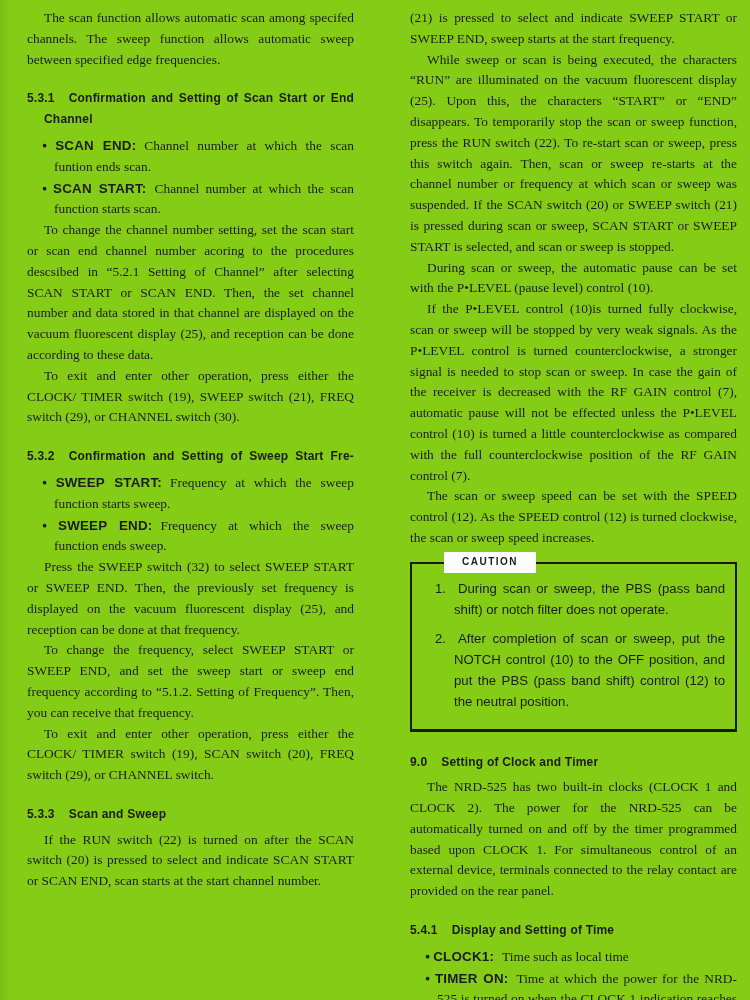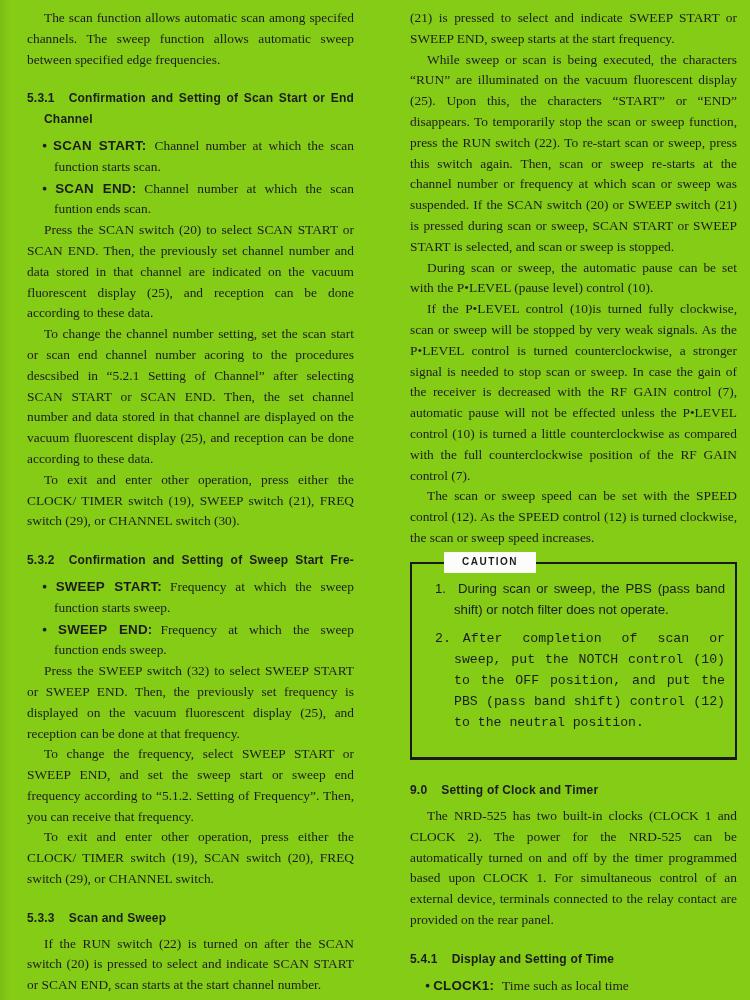--- a/index.html
+++ b/index.html
@@ -51,41 +51,40 @@
     font-family:"Liberation Sans", sans-serif;
     font-size:13.2px; line-height:20.8px;
   }
   .caution-label {
     position:absolute; top:-12px; left:32px;
     background:#fcfcfa;
     padding:0 18px;
     font-weight:bold; font-size:10px; letter-spacing:1.5px;
   }
   .citem { padding-left:30px; text-indent:-19px; text-align:justify; margin:0 0 9px 0; }
-  .citem:last-child { margin-bottom:12px;font-family:Liberation Mono, monospace; }
+  .citem:last-child { margin-bottom:4px; }
   .ci-num { margin-right:12px; }
 </style>
 </head>
 <body>
 
 <div class="page">
 
   <div class="col">
 
     <p class="para">The scan function allows automatic scan among specifed channels. The sweep function allows automatic sweep between specified edge frequencies.</p>
 
     <div class="heading">
       <div class="h-line multi"><span class="h-num">5.3.1</span><span>Confirmation and Setting of Scan Start or End</span></div>
       <div class="h-cont">Channel</div>
     </div>
 
+    <div class="bullet"><span class="b-dot">●</span><span class="b-label">SCAN END:</span><span>Channel number at which the scan funtion ends scan.</span></div>
     <div class="bullet"><span class="b-dot">●</span><span class="b-label">SCAN START:</span><span>Channel number at which the scan function starts scan.</span></div>
-    <div class="bullet"><span class="b-dot">●</span><span class="b-label">SCAN END:</span><span>Channel number at which the scan funtion ends scan.</span></div>
 
-    <p class="para">Press the SCAN switch (20) to select SCAN START or SCAN END. Then, the previously set channel number and data stored in that channel are indicated on the vacuum fluorescent display (25), and reception can be done according to these data.</p>
     <p class="para">To change the channel number setting, set the scan start or scan end channel number acoring to the procedures descsibed in “5.2.1 Setting of Channel” after selecting SCAN START or SCAN END. Then, the set channel number and data stored in that channel are displayed on the vacuum fluorescent display (25), and reception can be done according to these data.</p>
     <p class="para">To exit and enter other operation, press either the CLOCK/ TIMER switch (19), SWEEP switch (21), FREQ switch (29), or CHANNEL switch (30).</p>
 
     <div class="heading">
       <div class="h-line multi"><span class="h-num">5.3.2</span><span>Confirmation and Setting of Sweep Start Fre-</span></div>
     </div>
 
     <div class="bullet"><span class="b-dot">●</span><span class="b-label">SWEEP START:</span><span>Frequency at which the sweep function starts sweep.</span></div>
     <div class="bullet"><span class="b-dot">●</span><span class="b-label">SWEEP END:</span><span>Frequency at which the sweep function ends sweep.</span></div>
 

